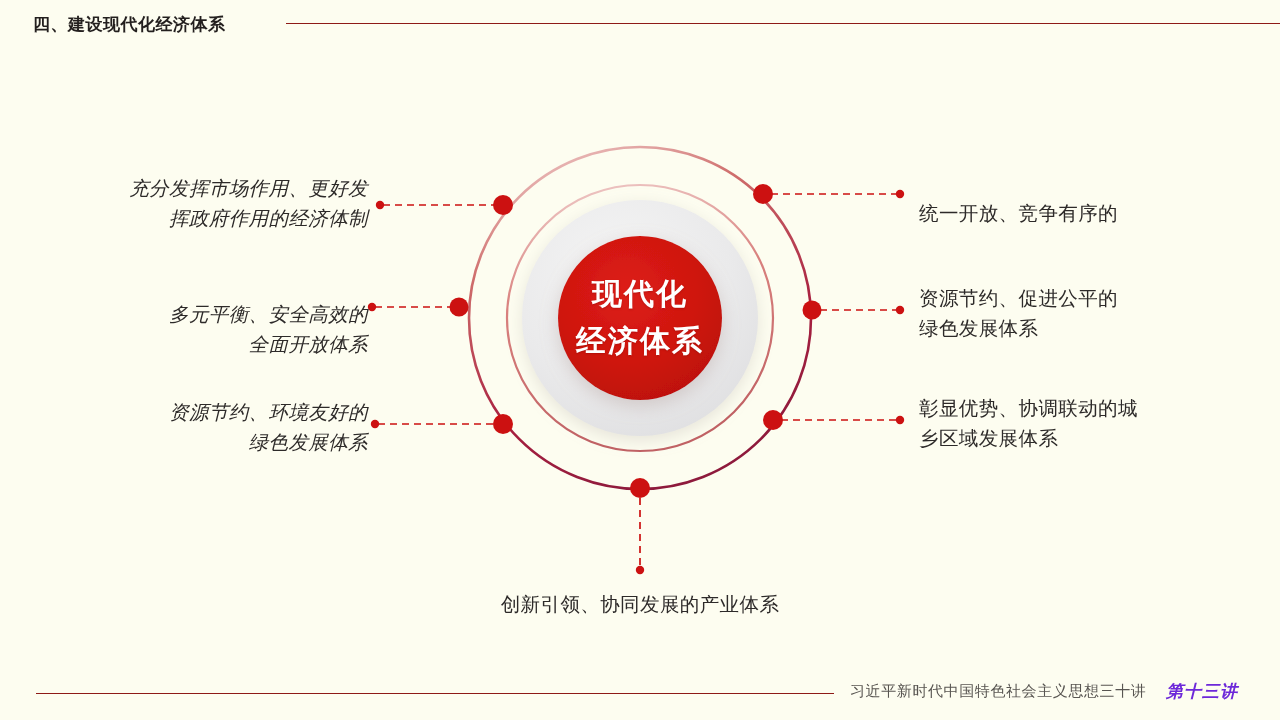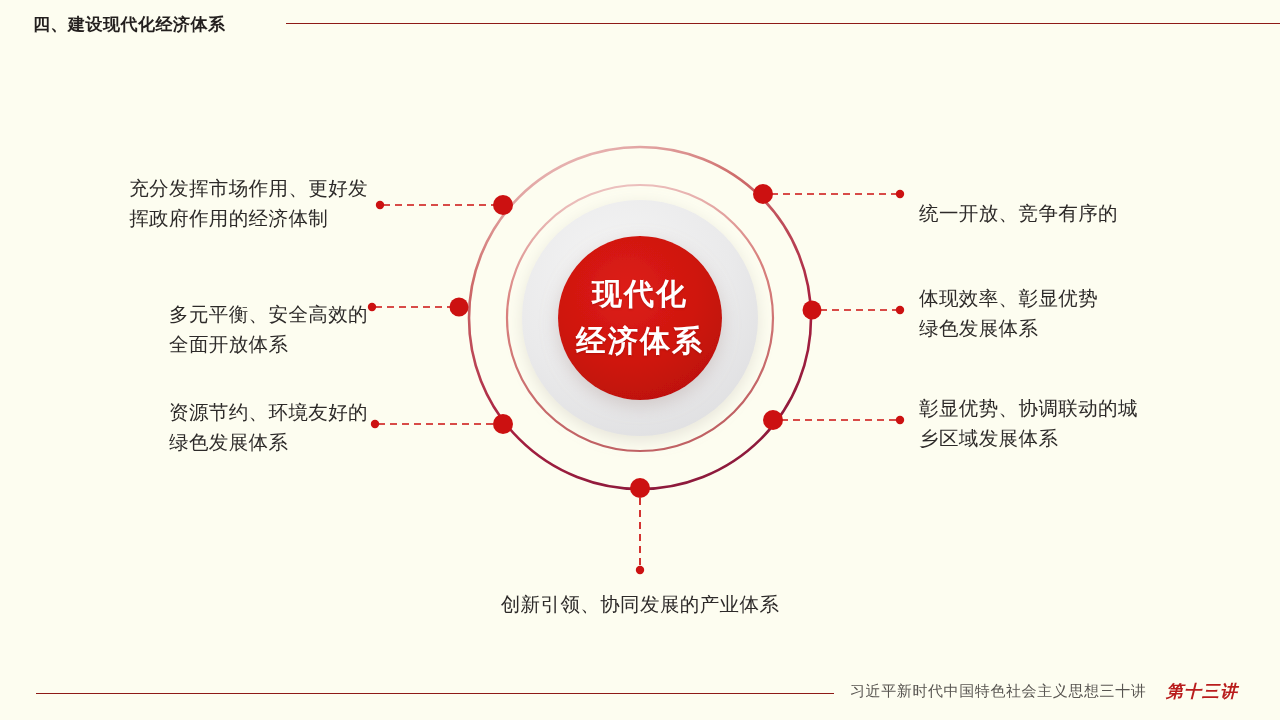--- a/index.html
+++ b/index.html
@@ -78,21 +78,21 @@
     white-space: nowrap;
     text-align: right;
   }
   #footer-lecture {
     position: absolute;
     left: 1166px;
     top: 0px;
     font-size: 17px;
     font-weight: bold;
     font-family: "DejaVu Serif", "Liberation Serif", serif;
-    color: #b91c1c;
+    color: #6d28d9;
     letter-spacing: 1px;
     white-space: nowrap;
     font-style: italic;
   }
 
   
   #diagram {
     position: absolute;
     left: 0; top: 0;
     width: 1280px;
@@ -124,21 +124,21 @@
   
   .label {
     position: absolute;
     font-size: 19.5px;
     line-height: 30px;
     color: #2d2a29;
     letter-spacing: 0.4px;
     white-space: nowrap;
   }
   .label .ln { display: block; }
-  .label.right-align { text-align: left; }
+  .label.right-align { text-align: right; font-style: italic; }
   .label.left-align  { text-align: left; }
   .label.center-align{ text-align: center; }
 
   #label-market-govt     { right: 912px; top: 173px; }
   #label-open-system     { right: 912px; top: 283px; margin-top: 16px; }
   #label-green-dev       { right: 912px; top: 397px; }
 
   #label-market-order    { left: 919px; top: 170px; margin-top: 28px; }
   #label-income-dist     { left: 919px; top: 283px; }
   #label-urban-rural     { left: 919px; top: 393px; }
@@ -257,21 +257,21 @@
     <div class="label right-align" id="label-green-dev">
       <span class="ln">资源节约、环境友好的</span>
       <span class="ln">绿色发展体系</span>
     </div>
 
     <div class="label left-align" id="label-market-order">
       <span class="ln">统一开放、竞争有序的</span>
     </div>
 
     <div class="label left-align" id="label-income-dist">
-      <span class="ln">体现效率、彰显优势</span>
+      <span class="ln">资源节约、促进公平的</span>
       <span class="ln">绿色发展体系</span>
     </div>
 
     <div class="label left-align" id="label-urban-rural">
       <span class="ln">彰显优势、协调联动的城</span>
       <span class="ln">乡区域发展体系</span>
     </div>
 
     <div class="label center-align" id="label-industry">
       <span class="ln">创新引领、协同发展的产业体系</span>

